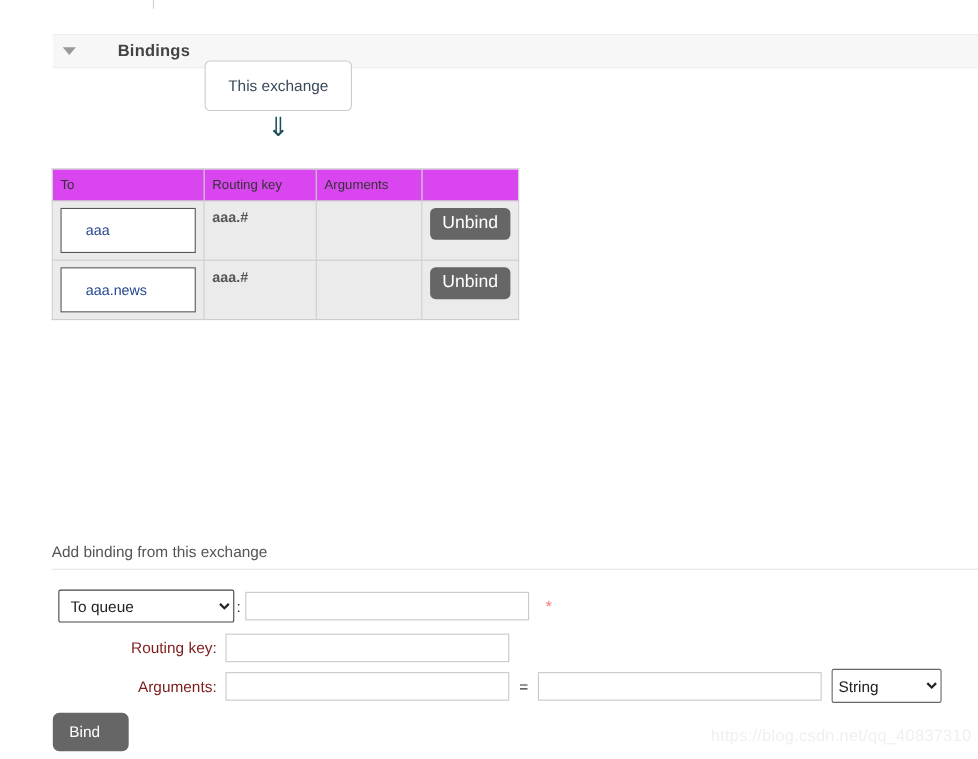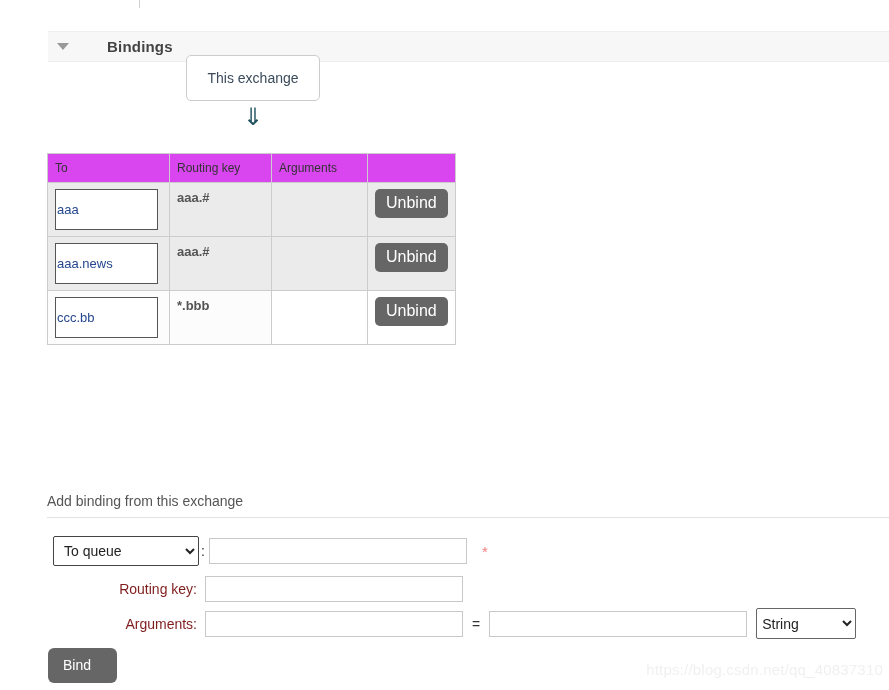--- a/index.html
+++ b/index.html
@@ -120,26 +120,26 @@
   .col-act    { width: 86px;  }
 
   tr.shaded td { background: #ebebeb; }
   tr.plain  td { background: #fcfcfc; }
   tr.plain  td.cell-args,
   tr.plain  td.cell-action { background: #ffffff; }
 
   .name-box {
     display: flex;
     align-items: center;
-    width: 103px;
+    width: 123px;
     height: 41px;
     background: #ffffff;
     border: 1px solid #555555;
     box-sizing: border-box;
-    padding-left: 1px;
+    padding-left: 22px;
     margin: 0;
   }
   .name-link {
     color: #24478f;
     font-size: 13px;
     text-decoration: none;
     cursor: pointer;
   }
   .rk-text { display: block; padding-top: 1px; color: #555555; font-weight: bold; }
 
@@ -181,21 +181,21 @@
   .field-label {
     width: 152px;
     text-align: right;
     padding-right: 8px;
     font-size: 14px;
     color: #7f1d1d;
     box-sizing: border-box;
   }
 
   select.dest-select {
-    width: 146px;
+    width: 160px;
     height: 30px;
     font-size: 14px;
     font-family: "Liberation Sans", sans-serif;
     color: #222222;
     background: #ffffff;
     border: 1px solid #444444;
     border-radius: 2px;
     padding-left: 6px;
     box-sizing: border-box;
   }
@@ -309,34 +309,20 @@
         </span>
       </td>
       <td class="cell-rk">
         <span class="rk-text">aaa.#</span>
       </td>
       <td class="cell-args"></td>
       <td class="cell-action">
         <button class="unbind-btn">Unbind</button>
       </td>
     </tr>
-    <tr class="plain">
-      <td class="cell-to">
-        <span class="name-box">
-          <a class="name-link" href="#">ccc.bb</a>
-        </span>
-      </td>
-      <td class="cell-rk">
-        <span class="rk-text">*.bbb</span>
-      </td>
-      <td class="cell-args"></td>
-      <td class="cell-action">
-        <button class="unbind-btn">Unbind</button>
-      </td>
-    </tr>
   </tbody>
 </table>
 
 <div class="form-heading">Add binding from this exchange</div>
 <div class="form-rule"></div>
 
 <div class="form-row row-dest">
   <select class="dest-select">
     <option>To queue</option>
     <option>To exchange</option>

